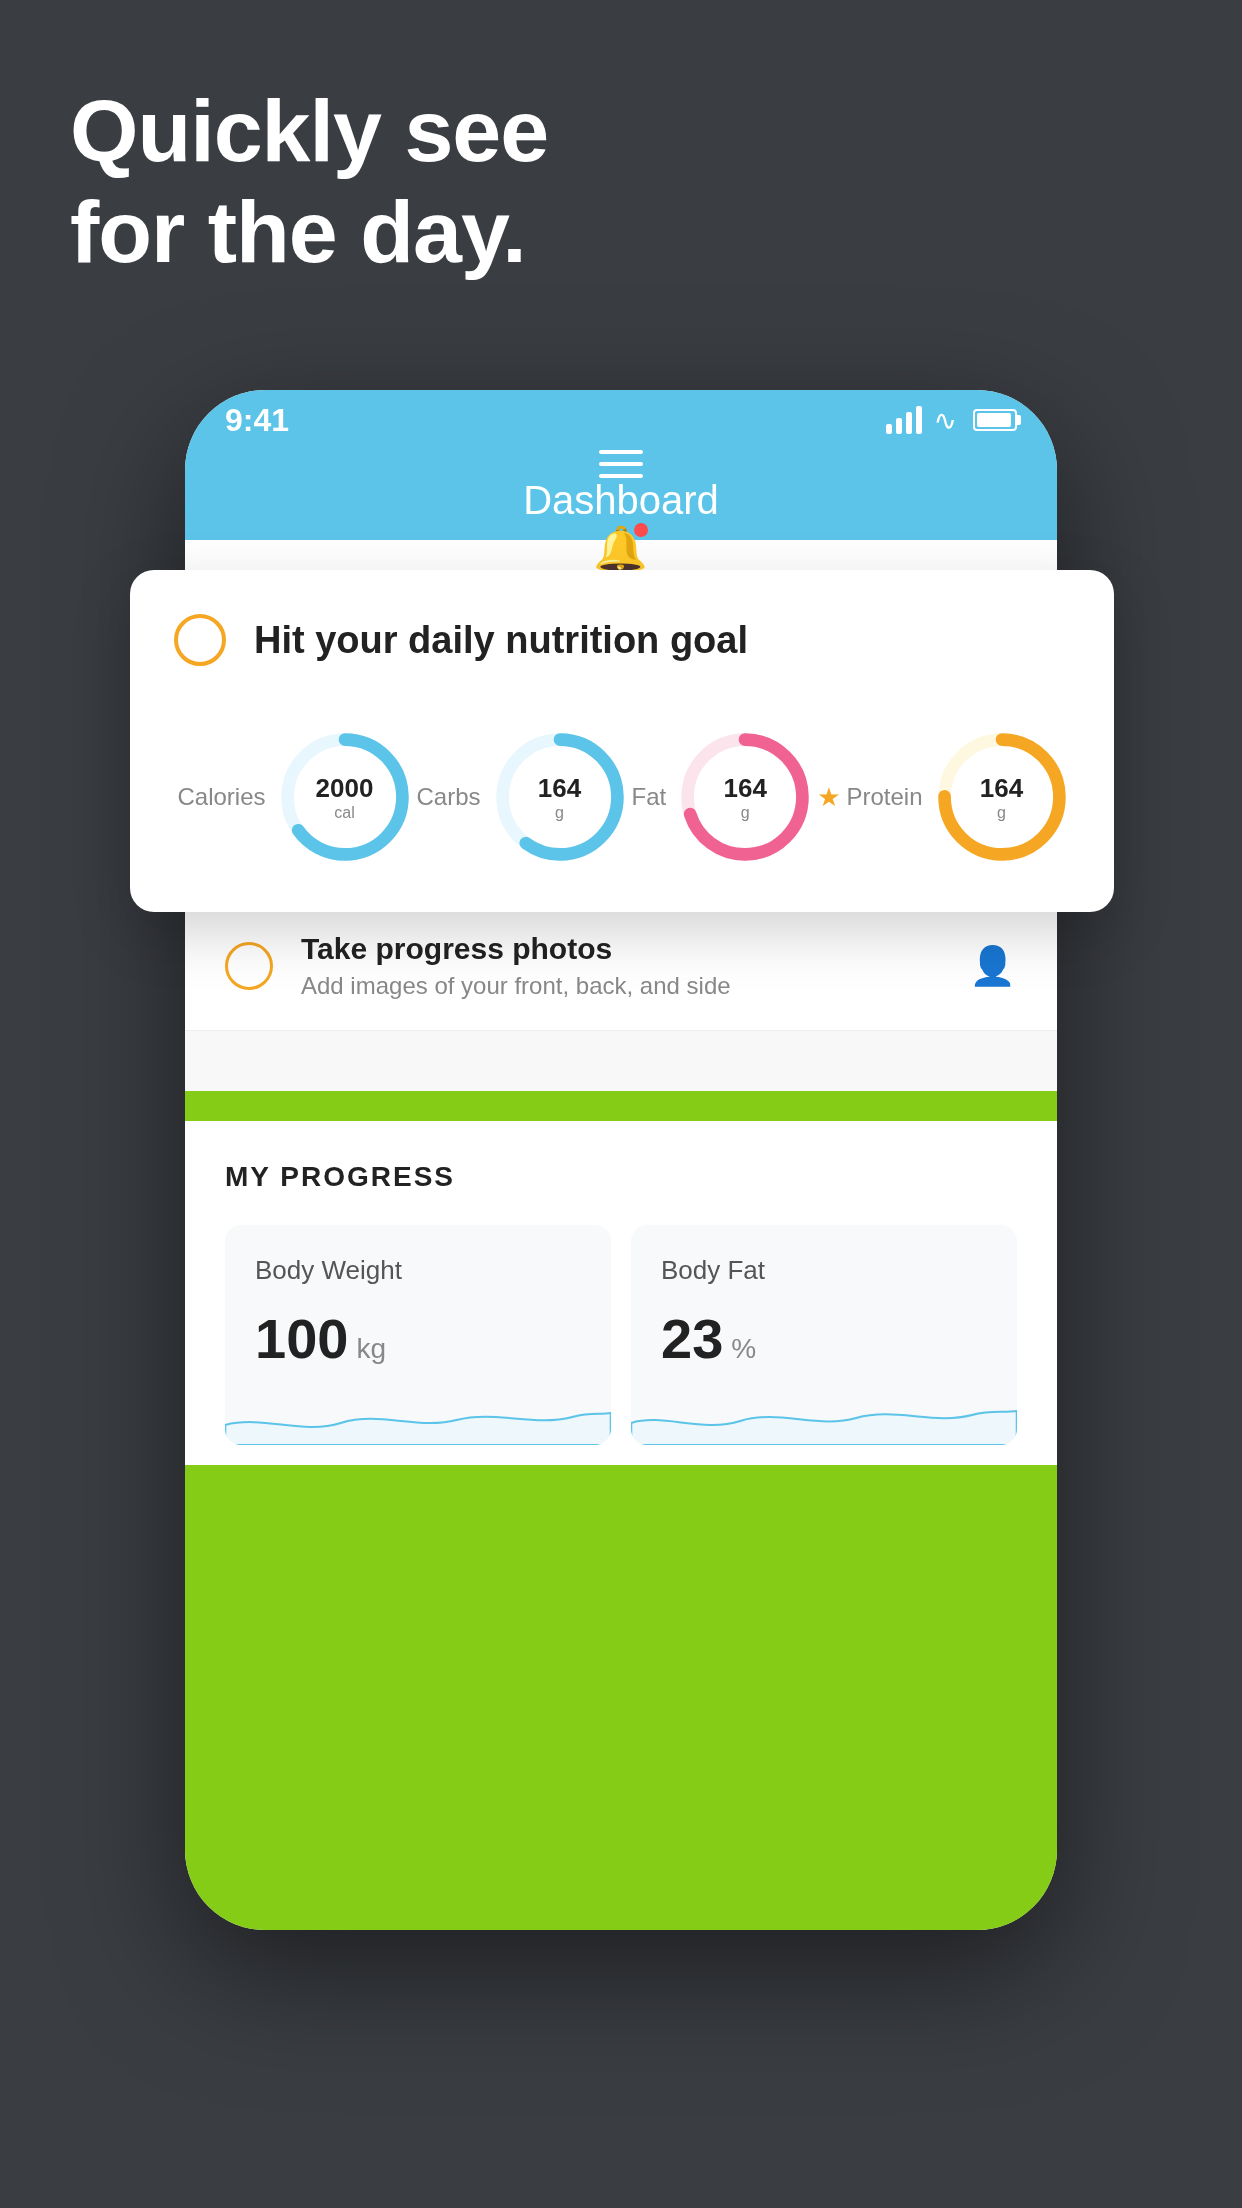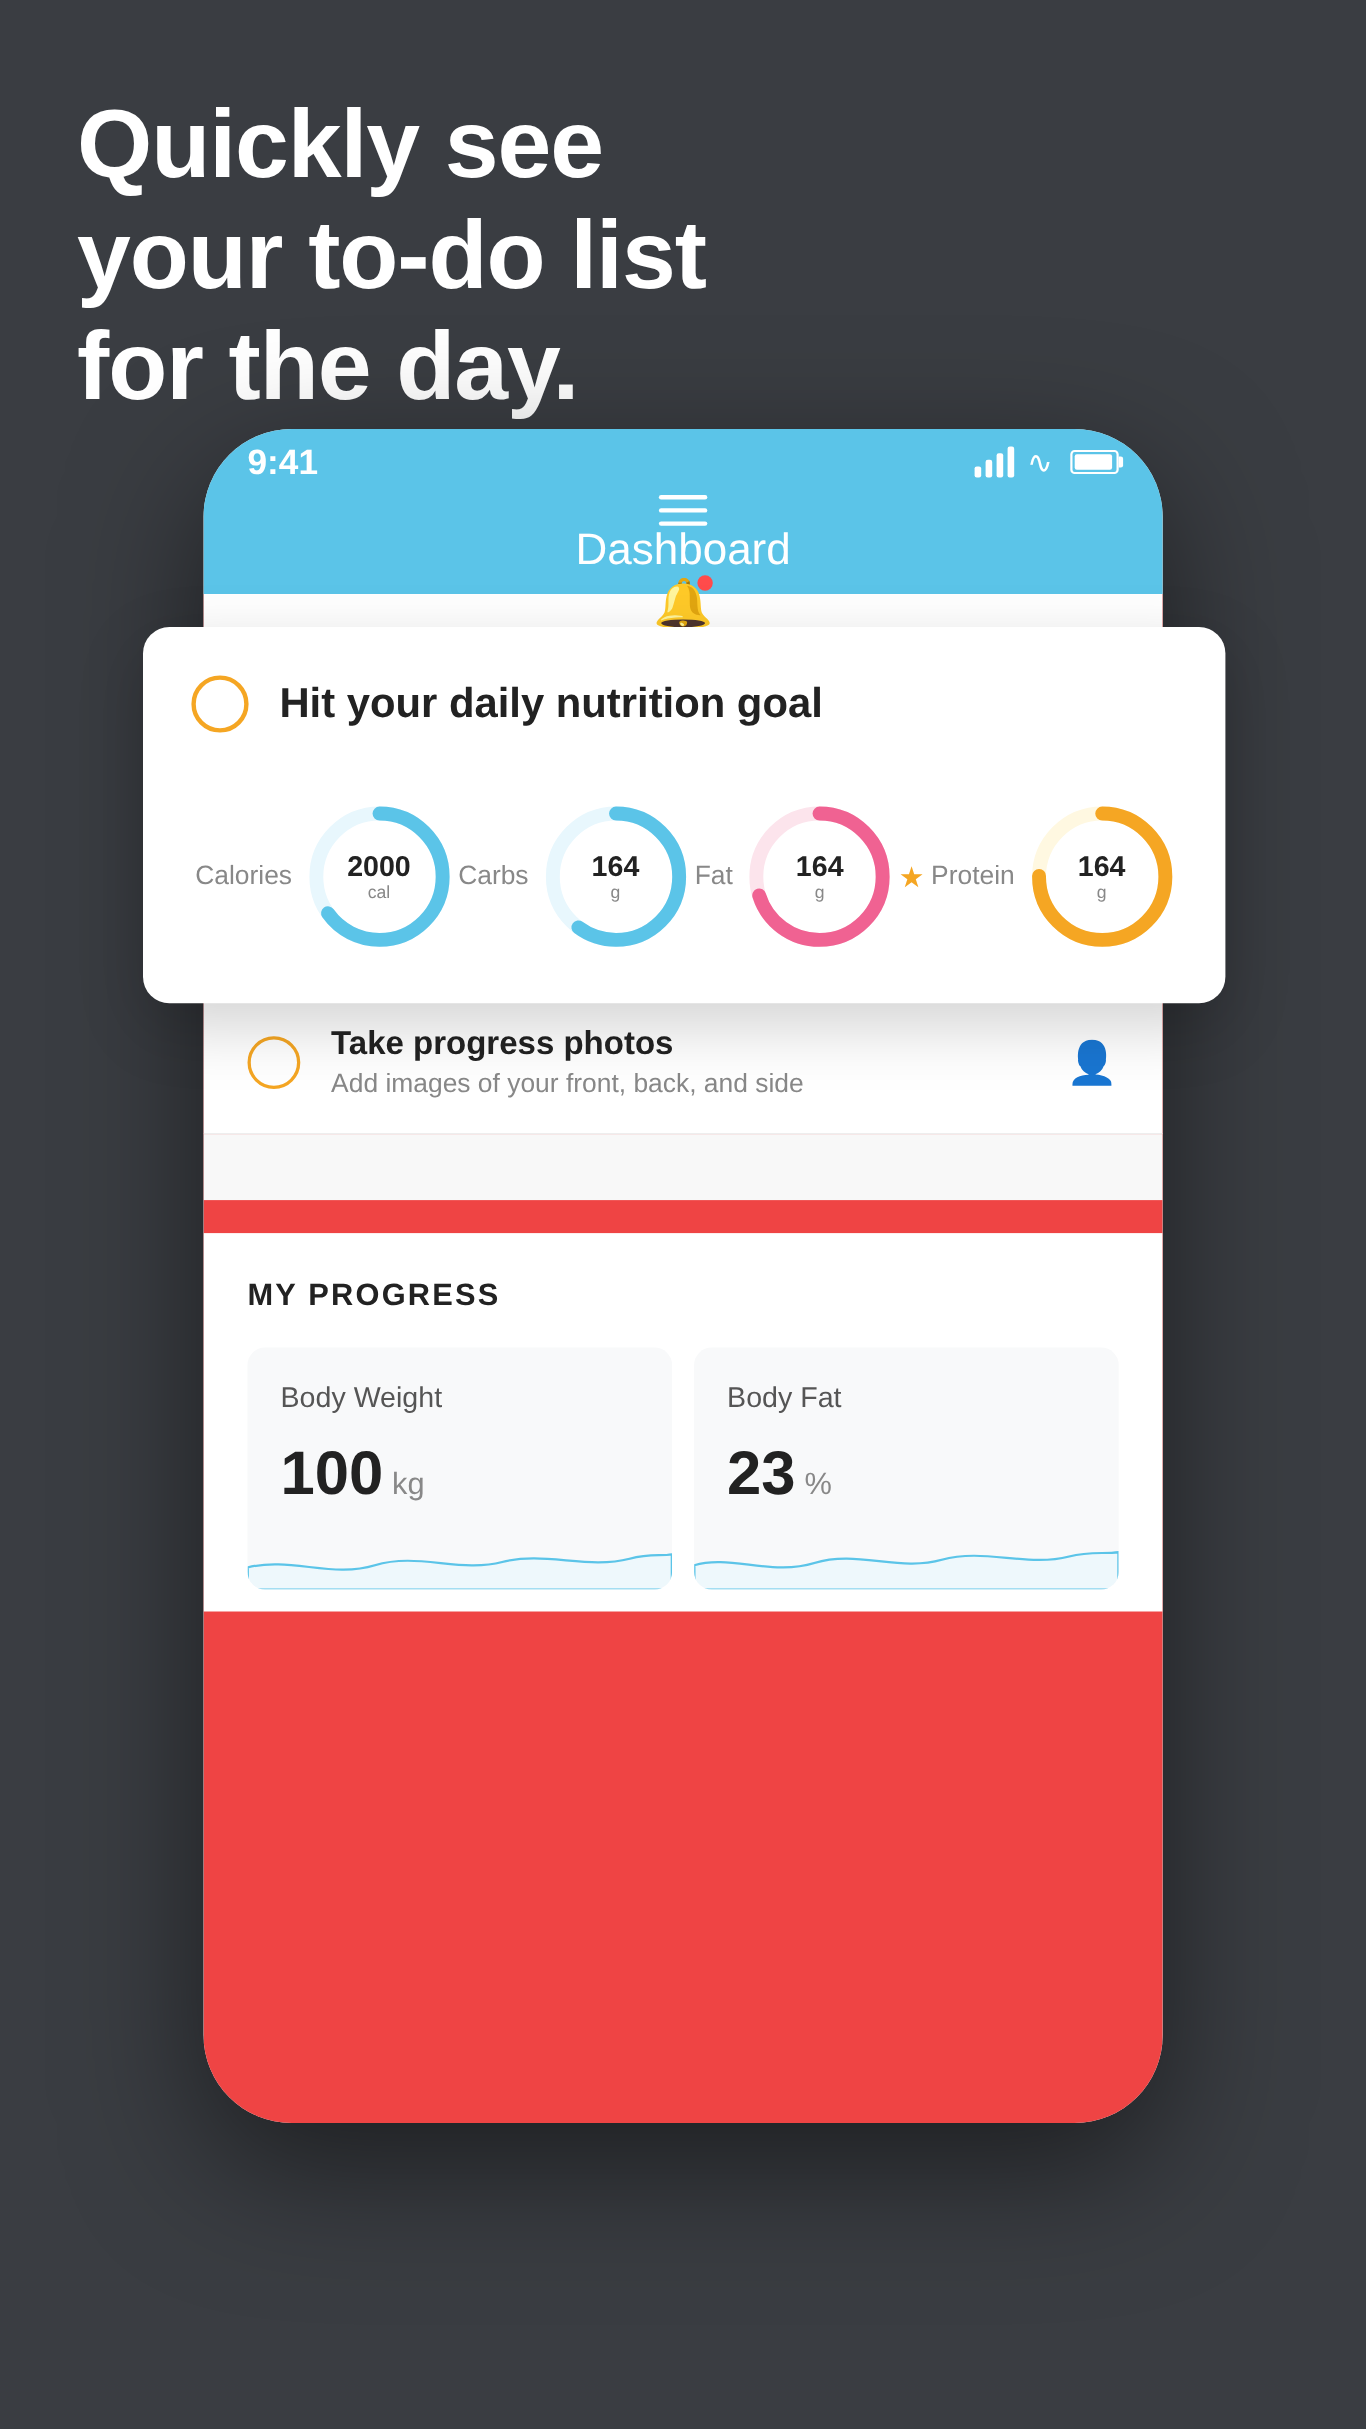--- a/index.html
+++ b/index.html
@@ -123,21 +123,21 @@
       top: 0;
       right: 0;
       width: 14px;
       height: 14px;
       background: #ff4b4b;
       border-radius: 50%;
     }
 
     
     .content-area {
-      background: #ef4444;
+      background: #84cc16;
       height: calc(100% - 150px);
       overflow: hidden;
     }
 
     
     .section-header {
       background: white;
       padding: 30px 40px 20px;
     }
     .section-title {
@@ -328,21 +328,20 @@
     .progress-wave svg {
       width: 100%;
       height: 60px;
     }
   </style>
 </head>
 <body>
 
 <div class="bg-headline">
   <div>Quickly see</div>
-  <div>your to-do list</div>
   <div>for the day.</div>
 </div>
 
 <div class="phone-shell">
 
   <div class="status-bar">
     <span class="status-time">9:41</span>
     <div class="status-icons">
       <div class="signal-bars">
         <div class="signal-bar" style="width:6px;height:10px;"></div>

